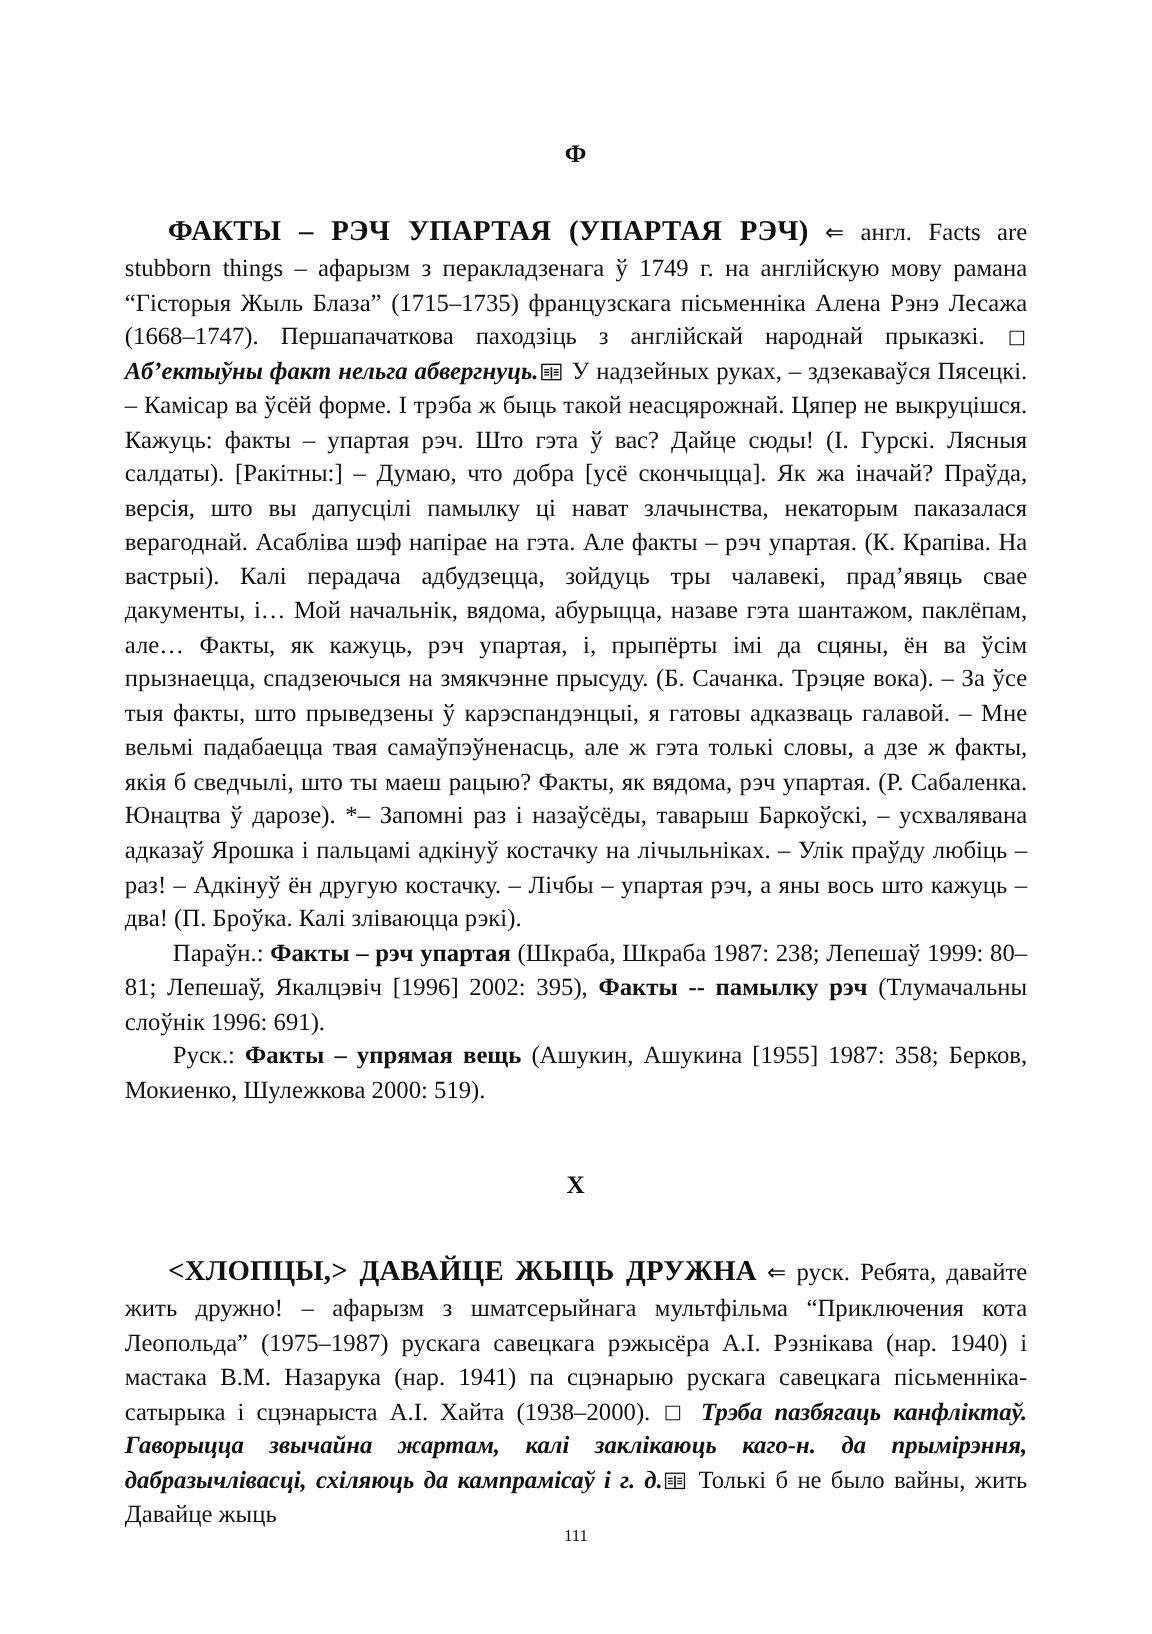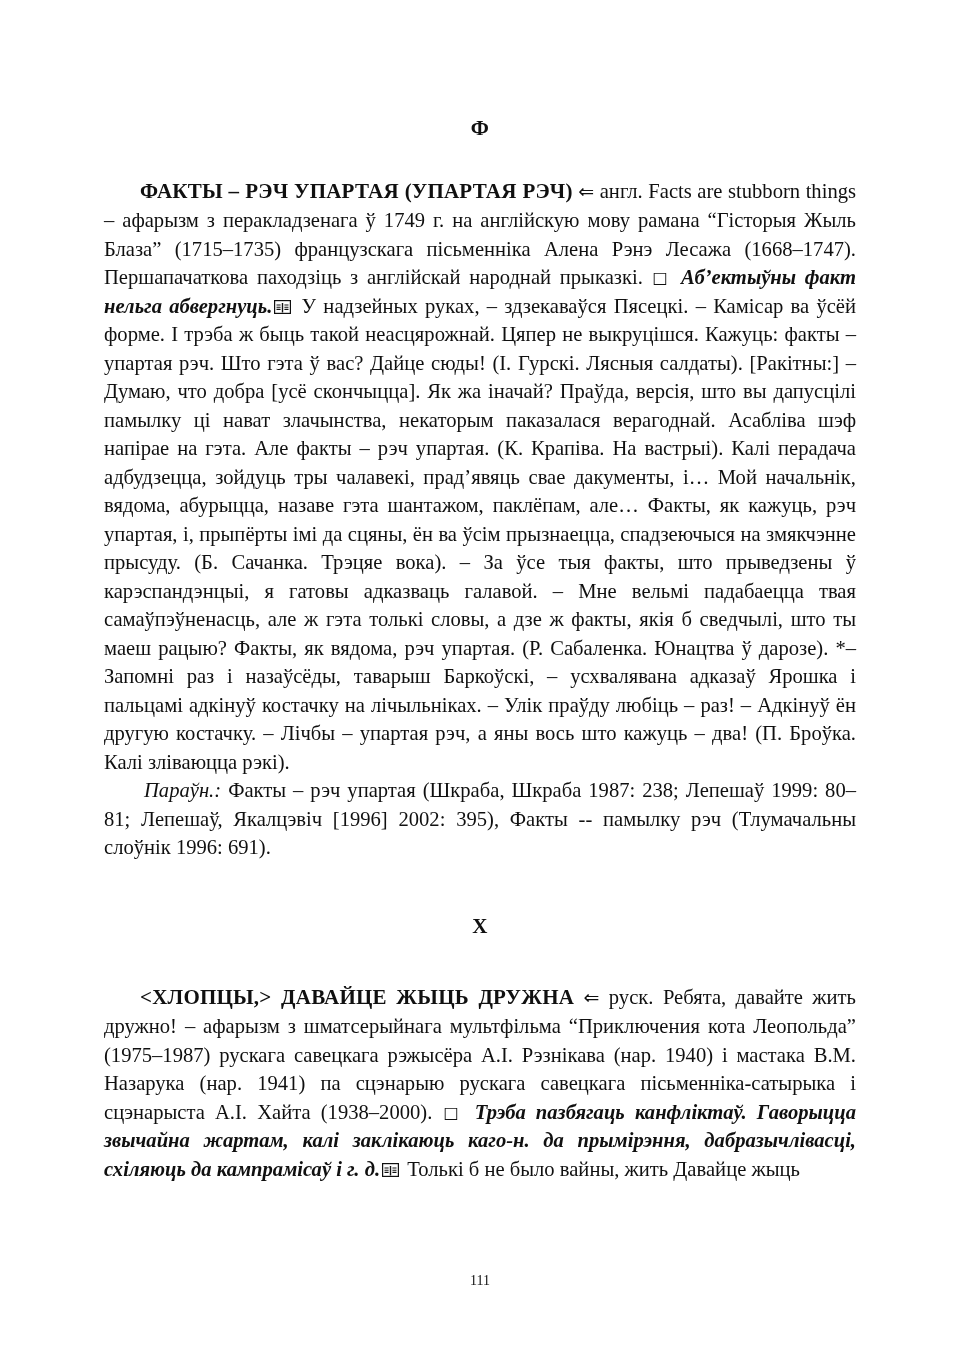--- a/index.html
+++ b/index.html
@@ -36,21 +36,21 @@
     font-size: 20.6px;
     line-height: 1.385;
     text-align: justify;
     text-justify: inter-word;
     margin: 0;
     hyphens: none;
   }
 
   .headword {
     font-weight: bold;
-    font-size: 21px;
+    font-size: 24px;
     letter-spacing: 0.2px;
   }
   .headword-lead {
     display: inline-block;
     width: 36px;
   }
   .arrow {
     font-size: 19px;
     font-family: "DejaVu Sans", sans-serif;
   }
@@ -69,31 +69,30 @@
     vertical-align: -1px;
     position: relative;
     margin: 0 3px 0 2px;
   }
   .book-mark svg { display: block; }
 
   .phrase-bold-italic {
     font-weight: bold;
     font-style: italic;
   }
-  .bold { font-weight: normal; }
+  .bold { font-weight: bold; }
 
   .sub-para {
     font-size: 20.6px;
     line-height: 1.385;
     text-align: justify;
     margin: 0;
     text-indent: 40px;
   }
   .label-ital {
-    font-style: italic;
   }
 
   .page-number {
     position: absolute;
     left: 0;
     right: 0;
     top: 1273px;
     text-align: center;
     font-size: 14px;
     font-family: "Liberation Serif", serif;
@@ -112,20 +111,23 @@
             <rect x="0.5" y="0.5" width="16" height="13" fill="none" stroke="#101010" stroke-width="1.4"></rect>
             <path d="M8.5 3 L8.5 12.5" stroke="#101010" stroke-width="1.4"></path>
             <path d="M2.5 5 H6.6 M2.5 7.2 H6.6 M2.5 9.4 H6.6 M10.4 5 H14.5 M10.4 7.2 H14.5 M10.4 9.4 H14.5" stroke="#101010" stroke-width="1.1"></path>
           </svg></span><span> У надзейных руках, – здзекаваўся Пясецкі. – Камісар ва ўсёй форме. I трэба ж быць такой неасцярожнай. Цяпер не выкруцішся. Кажуць: факты – упартая рэч. Што гэта ў вас? Дайце сюды! (І. Гурскі. Лясныя салдаты). [Ракітны:] – Думаю, что добра [усё скончыцца]. Як жа іначай? Праўда, версія, што вы дапусцілі памылку ці нават злачынства, некаторым паказалася верагоднай. Асабліва шэф напірае на гэта. Але факты – рэч упартая. (К. Крапіва. На вастрыі). Калі перадача адбудзецца, зойдуць тры чалавекі, прад’явяць свае дакументы, і… Мой начальнік, вядома, абурыцца, назаве гэта шантажом, паклёпам, але… Факты, як кажуць, рэч упартая, і, прыпёрты імі да сцяны, ён ва ўсім прызнаецца, спадзеючыся на змякчэнне прысуду. (Б. Сачанка. Трэцяе вока). – За ўсе тыя факты, што прыведзены ў карэспандэнцыі, я гатовы адказваць галавой. – Мне вельмі падабаецца твая самаўпэўненасць, але ж гэта толькі словы, а дзе ж факты, якія б сведчылі, што ты маеш рацыю? Факты, як вядома, рэч упартая. (Р. Сабаленка. Юнацтва ў дарозе). *– Запомні раз і назаўсёды, таварыш Баркоўскі, – усхвалявана адказаў Ярошка і пальцамі адкінуў костачку на лічыльніках. – Улік праўду любіць – раз! – Адкінуў ён другую костачку. – Лічбы – упартая рэч, а яны вось што кажуць – два! (П. Броўка. Калі зліваюцца рэкі).</span>
     </p>
 
     <p class="sub-para">
       <span class="label-ital">Параўн.:</span><span> </span><span class="bold">Факты – рэч упартая</span><span> (Шкраба, Шкраба 1987: 238; Лепешаў 1999: 80–81; Лепешаў, Якалцэвіч [1996] 2002: 395), </span><span class="bold">Факты -- памылку рэч</span><span> (Тлумачальны слоўнік 1996: 691).</span>
     </p>
 
+    <p class="sub-para">
+      <span class="label-ital">Руск.:</span><span> </span><span class="bold">Факты – упрямая вещь</span><span> (Ашукин, Ашукина [1955] 1987: 358; Берков, Мокиенко, Шулежкова 2000: 519).</span>
+    </p>
 
     <div class="section-letter letter-x">Х</div>
 
     <p class="entry">
       <span class="headword-lead"></span><span class="headword">&lt;ХЛОПЦЫ,&gt; ДАВАЙЦЕ ЖЫЦЬ ДРУЖНА</span><span> </span><span class="arrow">⇐</span><span> </span><span>руск.</span><span> </span><span>Ребята, давайте жить дружно!</span><span> – афарызм з шматсерыйнага мультфільма “Приключения кота Леопольда” (1975–1987) рускага савецкага рэжысёра А.І. Рэзнікава (нар. 1940) і мастака В.М. Назарука (нар. 1941) па сцэнарыю рускага савецкага пісьменніка-сатырыка і сцэнарыста А.І. Хайта (1938–2000). </span><span class="illus-mark">□</span><span> </span><span class="phrase-bold-italic">Трэба пазбягаць канфліктаў. Гаворыцца звычайна жартам, калі заклікаюць каго-н. да прымірэння, дабразычлівасці, схіляюць да кампрамісаў і г. д.</span><span class="book-mark"><svg width="17" height="14" viewBox="0 0 17 14" aria-hidden="true">
             <rect x="0.5" y="0.5" width="16" height="13" fill="none" stroke="#101010" stroke-width="1.4"></rect>
             <path d="M8.5 3 L8.5 12.5" stroke="#101010" stroke-width="1.4"></path>
             <path d="M2.5 5 H6.6 M2.5 7.2 H6.6 M2.5 9.4 H6.6 M10.4 5 H14.5 M10.4 7.2 H14.5 M10.4 9.4 H14.5" stroke="#101010" stroke-width="1.1"></path>
           </svg></span><span> Толькі б не было вайны, жить Давайце жыць</span>
     </p>

